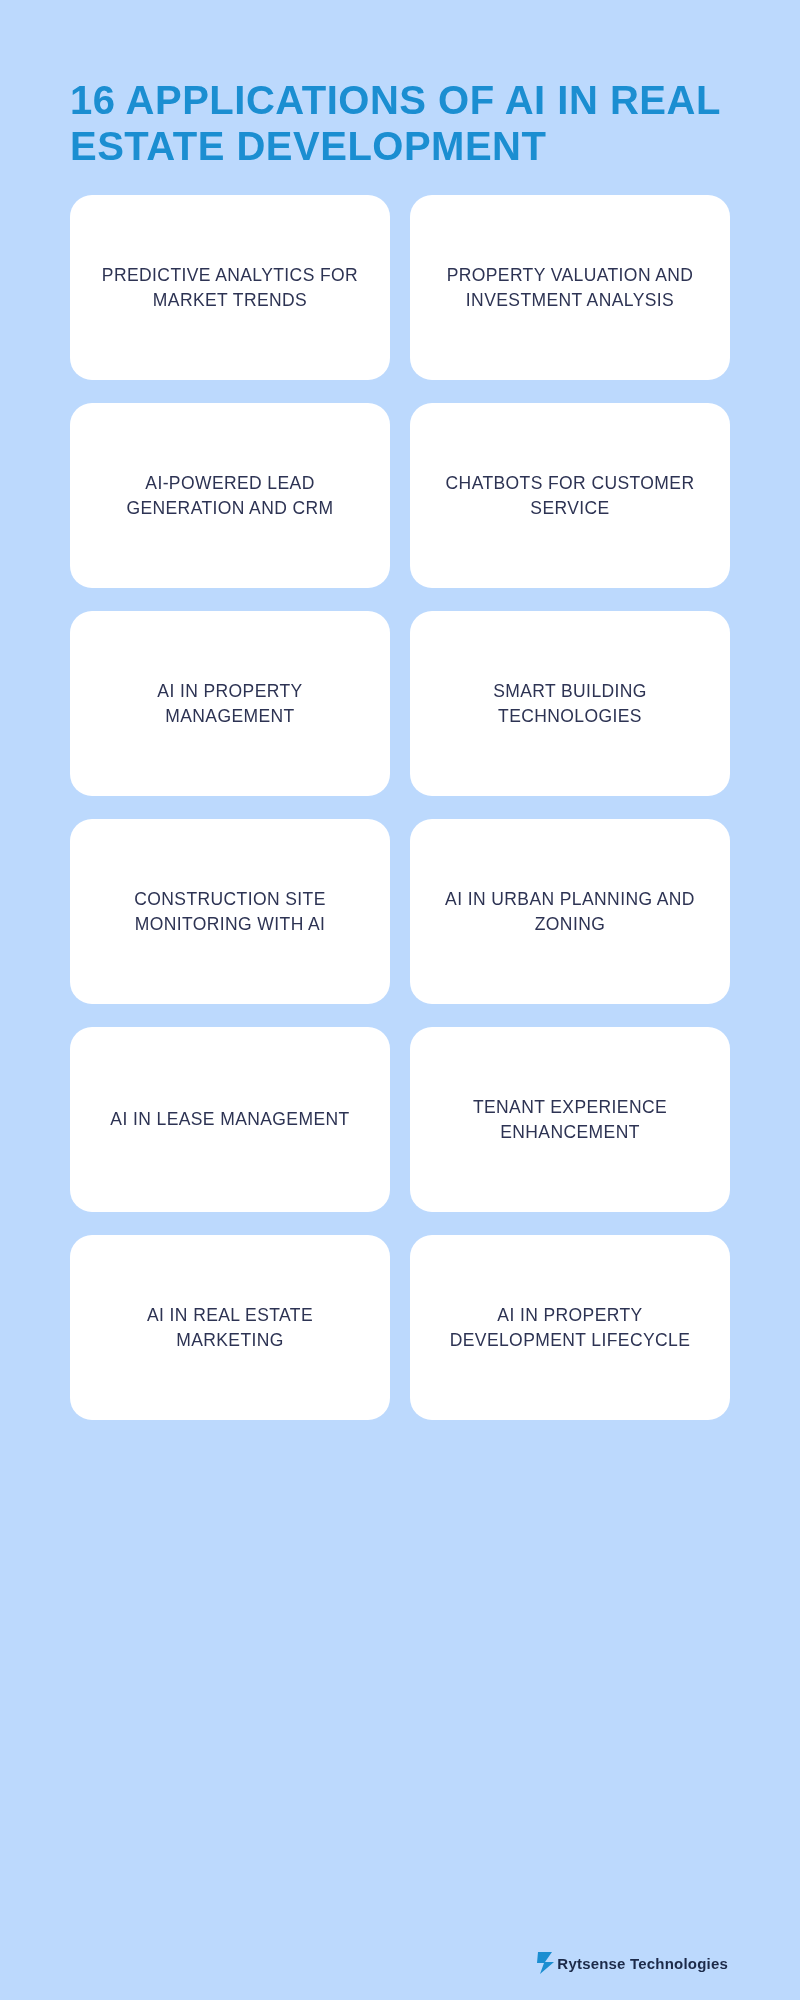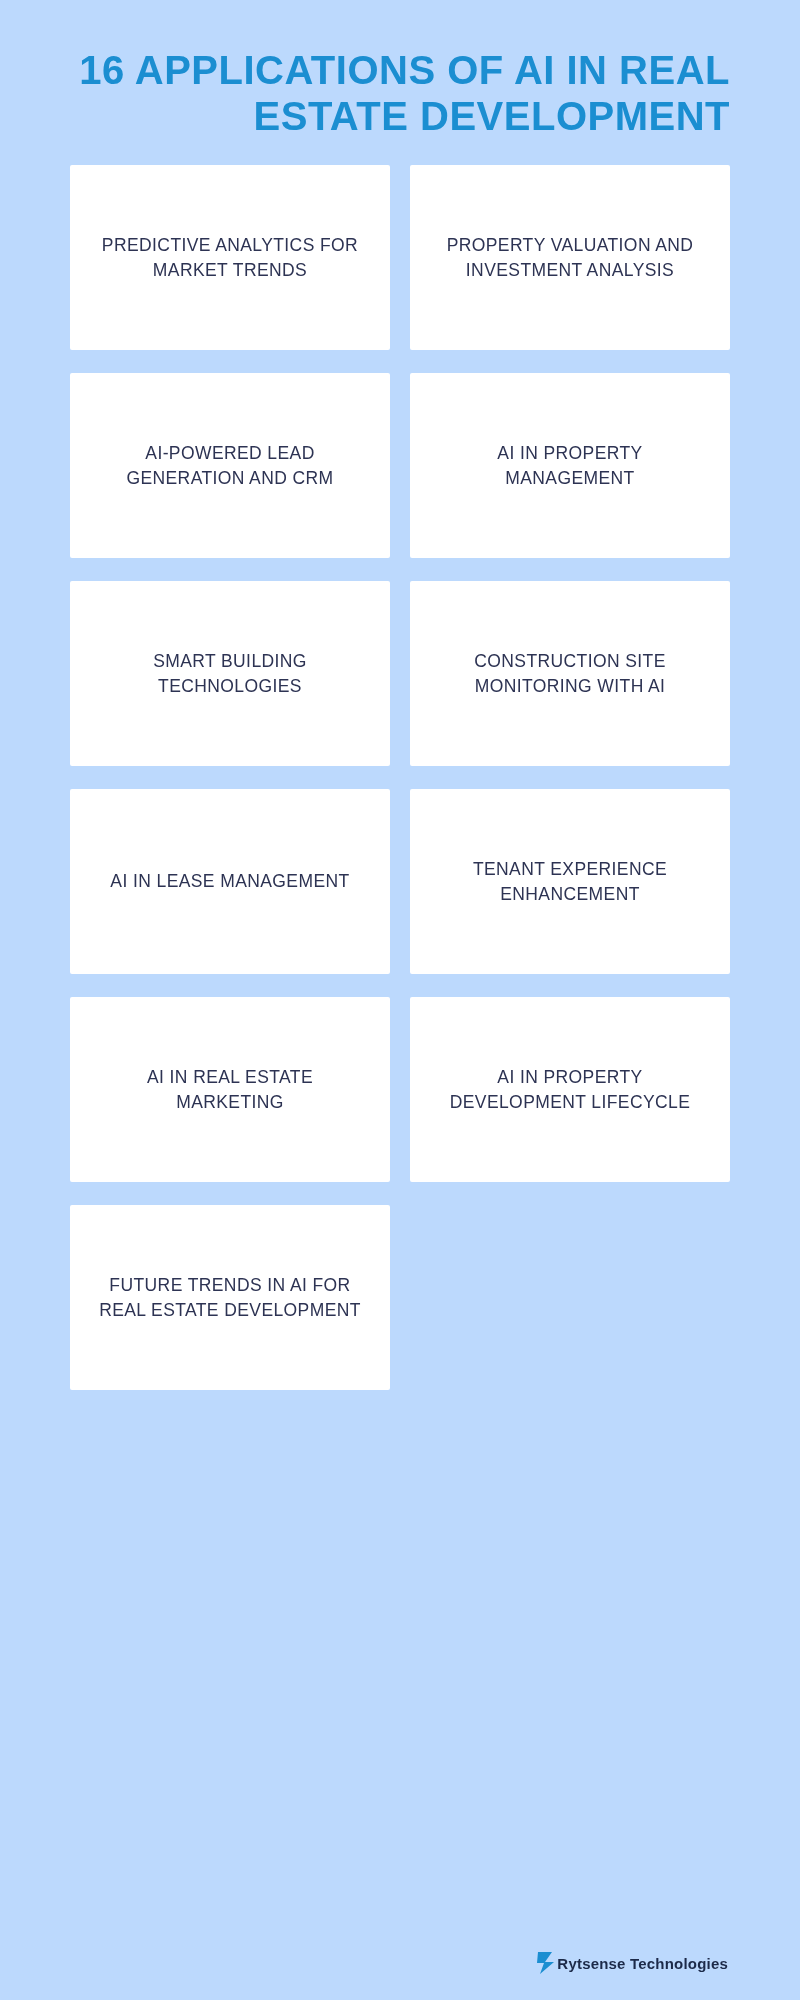--- a/index.html
+++ b/index.html
@@ -17,21 +17,22 @@
     width: 800px;
     height: 2000px;
     position: relative;
     box-sizing: border-box;
     padding: 0;
     display: flex;
     flex-direction: column;
   }
   .title-block {
     padding: 48px 70px 14px 70px;
-    text-align: right;
+    text-align: left;
+    margin-top: 30px;
   }
   .title {
     color: #1b8ed1;
     font-size: 40px;
     line-height: 1.14;
     font-weight: bold;
     letter-spacing: 0.5px;
     margin: 0;
     text-transform: uppercase;
   }
@@ -39,21 +40,21 @@
     margin: 12px auto 0 auto;
     width: 660px;
     display: grid;
     grid-template-columns: 1fr 1fr;
     grid-auto-rows: 185px;
     column-gap: 20px;
     row-gap: 23px;
   }
   .card {
     background: #ffffff;
-    border-radius: 2px;
+    border-radius: 22px;
     display: flex;
     align-items: center;
     justify-content: center;
     text-align: center;
     padding: 14px 24px;
     box-sizing: border-box;
   }
   .card-label {
     color: #2d3353;
     font-size: 17.5px;
@@ -96,42 +97,45 @@
     <div class="card">
       <span class="card-label">PREDICTIVE ANALYTICS FOR MARKET TRENDS</span>
     </div>
     <div class="card">
       <span class="card-label">PROPERTY VALUATION AND INVESTMENT ANALYSIS</span>
     </div>
     <div class="card">
       <span class="card-label">AI-POWERED LEAD GENERATION AND CRM</span>
     </div>
     <div class="card">
+      <span class="card-label">CHATBOTS FOR CUSTOMER SERVICE</span>
+    </div>
+    <div class="card">
       <span class="card-label">AI IN PROPERTY MANAGEMENT</span>
     </div>
     <div class="card">
       <span class="card-label">SMART BUILDING TECHNOLOGIES</span>
     </div>
     <div class="card">
       <span class="card-label">CONSTRUCTION SITE MONITORING WITH AI</span>
+    </div>
+    <div class="card">
+      <span class="card-label">AI IN URBAN PLANNING AND ZONING</span>
     </div>
     <div class="card">
       <span class="card-label">AI IN LEASE MANAGEMENT</span>
     </div>
     <div class="card">
       <span class="card-label">TENANT EXPERIENCE ENHANCEMENT</span>
     </div>
     <div class="card">
       <span class="card-label">AI IN REAL ESTATE MARKETING</span>
     </div>
     <div class="card">
       <span class="card-label">AI IN PROPERTY DEVELOPMENT LIFECYCLE</span>
-    </div>
-    <div class="card">
-      <span class="card-label">FUTURE TRENDS IN AI FOR REAL ESTATE DEVELOPMENT</span>
     </div>
   </div>
 
   <div class="footer">
     <span class="brand-mark">
       <svg width="22" height="26" viewBox="0 0 22 26" xmlns="http://www.w3.org/2000/svg">
         <path d="M3 2 L17 2 L10 12 L19 12 L5 24 L9 13 L2 13 Z" fill="#1b8ed1"></path>
       </svg>
     </span>
     <span class="brand-name">Rytsense Technologies</span>

